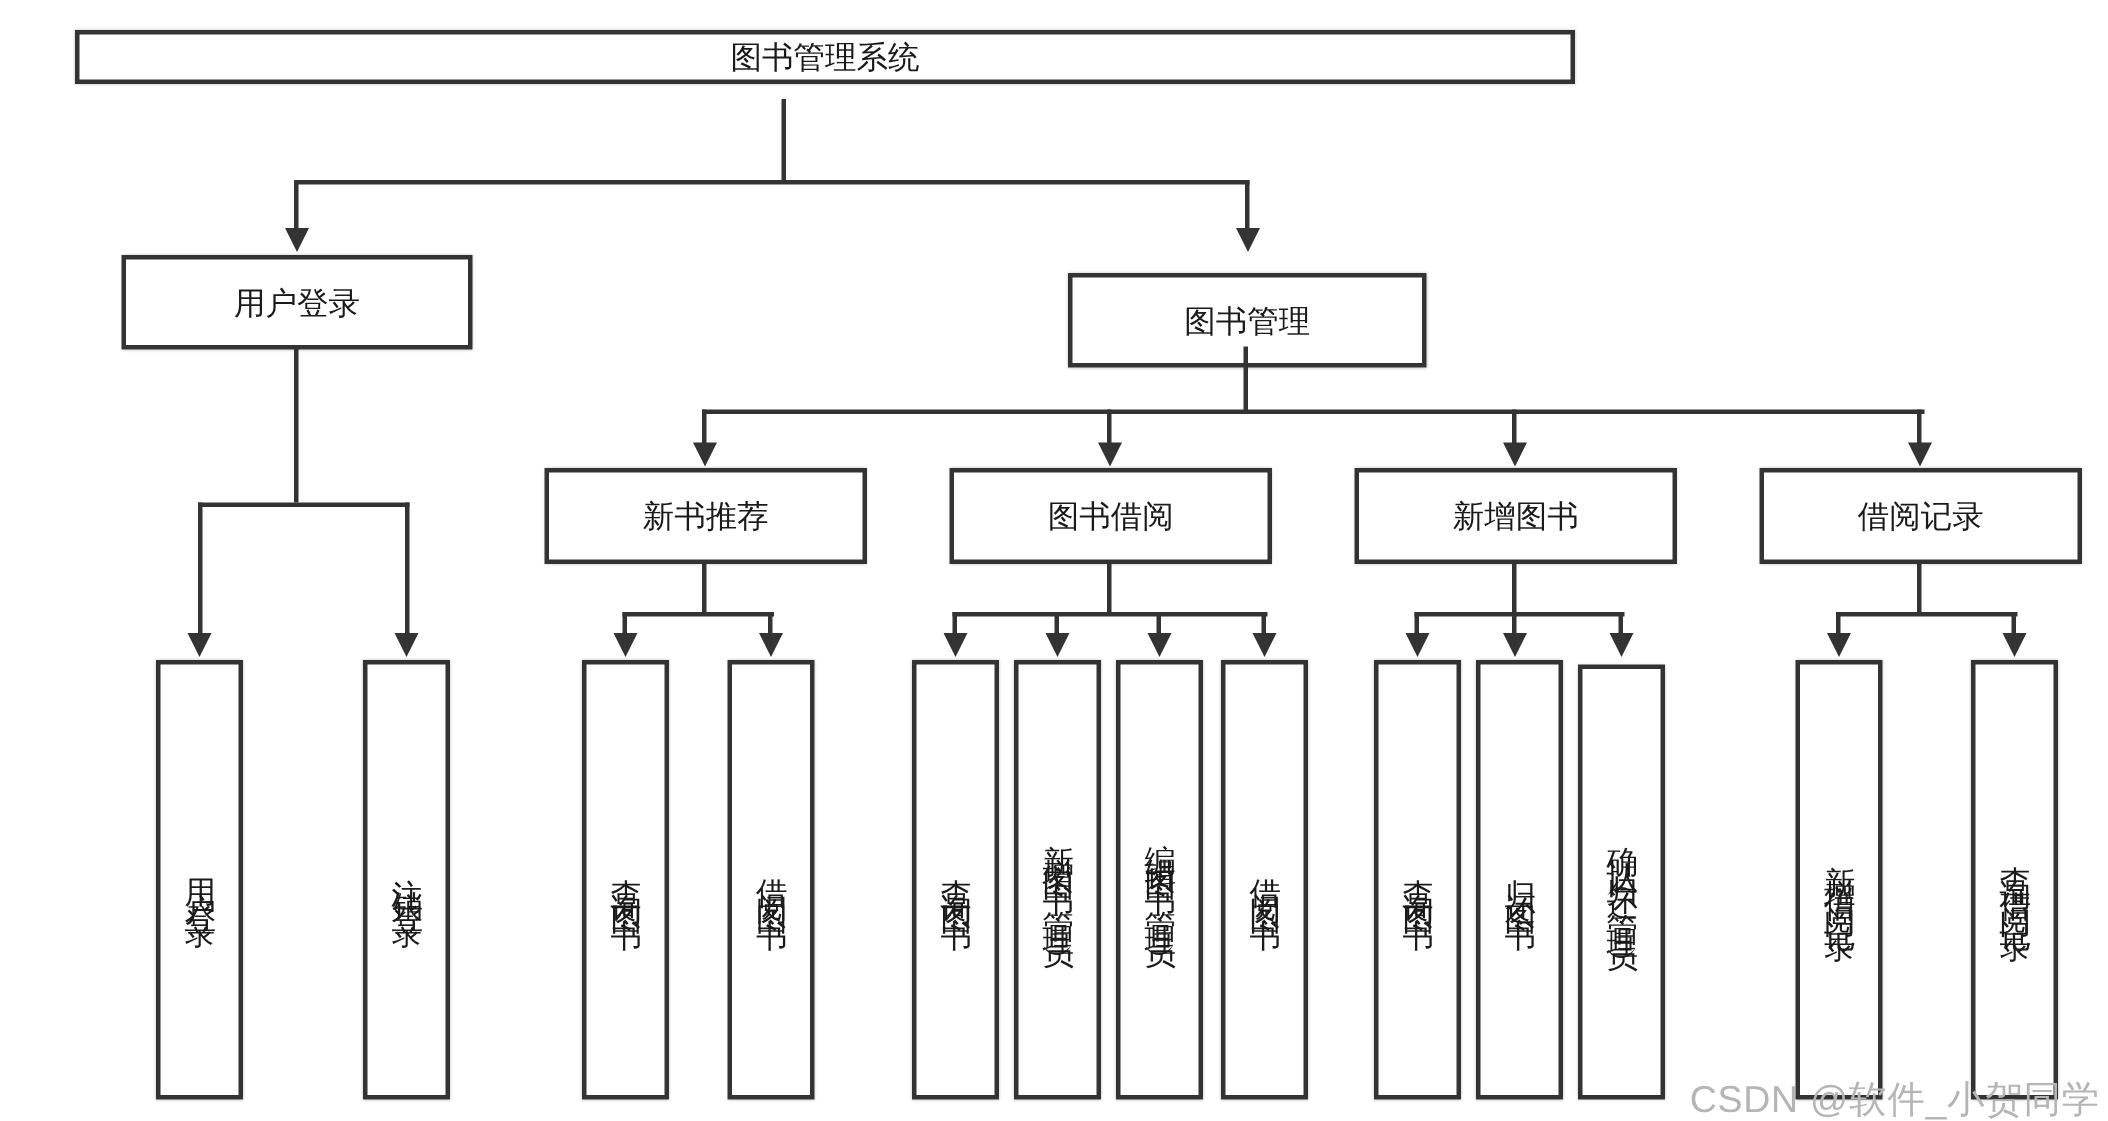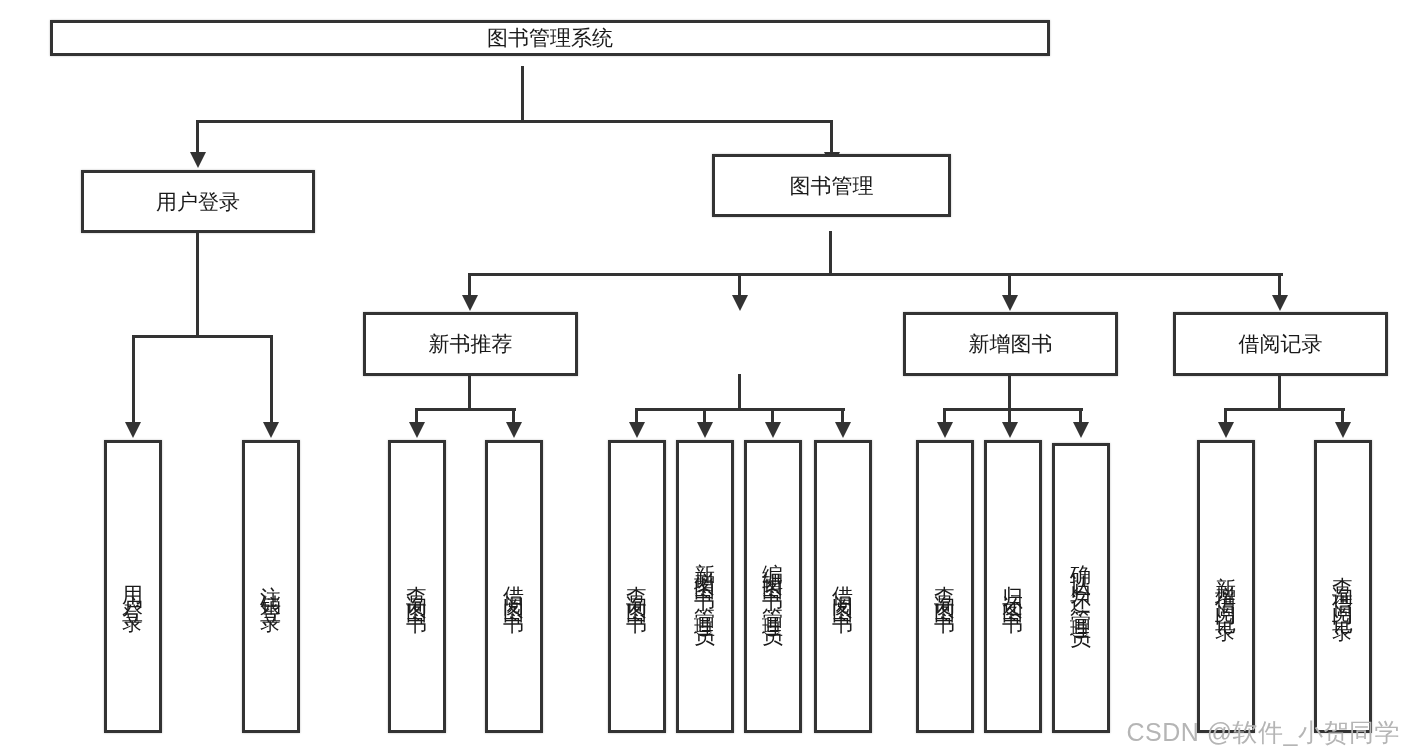--- a/index.html
+++ b/index.html
@@ -40,21 +40,21 @@
   <div class="ln" style="left:521px; top:66px; width:3px; height:56px;"></div>
   <div class="ln" style="left:196px; top:120px; width:637px; height:3px;"></div>
   <div class="ln" style="left:196px; top:120px; width:3px; height:34px;"></div>
   <div class="ah" style="left:190px; top:152px;"></div>
   <div class="ln" style="left:830px; top:120px; width:3px; height:34px;"></div>
   <div class="ah" style="left:824px; top:152px;"></div>
 
   <div class="node" style="left:81px; top:170px; width:234px; height:63px;">
     <span>用户登录</span>
   </div>
-  <div class="node" style="left:712px; top:154px; width:239px; height:63px;">
+  <div class="node" style="left:712px; top:182px; width:239px; height:63px;">
     <span>图书管理</span>
   </div>
 
   <div class="ln" style="left:196px; top:231px; width:3px; height:104px;"></div>
   <div class="ln" style="left:132px; top:335px; width:141px; height:3px;"></div>
   <div class="ln" style="left:132px; top:335px; width:3px; height:89px;"></div>
   <div class="ah" style="left:125px; top:422px;"></div>
   <div class="ln" style="left:270px; top:335px; width:3px; height:89px;"></div>
   <div class="ah" style="left:263px; top:422px;"></div>
 
@@ -64,20 +64,23 @@
   <div class="ah" style="left:462px; top:295px;"></div>
   <div class="ln" style="left:738px; top:273px; width:3px; height:24px;"></div>
   <div class="ah" style="left:732px; top:295px;"></div>
   <div class="ln" style="left:1008px; top:273px; width:3px; height:24px;"></div>
   <div class="ah" style="left:1002px; top:295px;"></div>
   <div class="ln" style="left:1278px; top:273px; width:3px; height:24px;"></div>
   <div class="ah" style="left:1272px; top:295px;"></div>
 
   <div class="node" style="left:363px; top:312px; width:215px; height:64px;align-items:center;">
     <span>新书推荐</span>
+  </div>
+  <div class="node" style="left:633px; top:312px; width:215px; height:64px;">
+    <span>图书借阅</span>
   </div>
   <div class="node" style="left:903px; top:312px; width:215px; height:64px;">
     <span>新增图书</span>
   </div>
   <div class="node" style="left:1173px; top:312px; width:215px; height:64px;">
     <span>借阅记录</span>
   </div>
 
   <div class="ln" style="left:468px; top:374px; width:3px; height:36px;"></div>
   <div class="ln" style="left:415px; top:408px; width:101px; height:3px;"></div>

